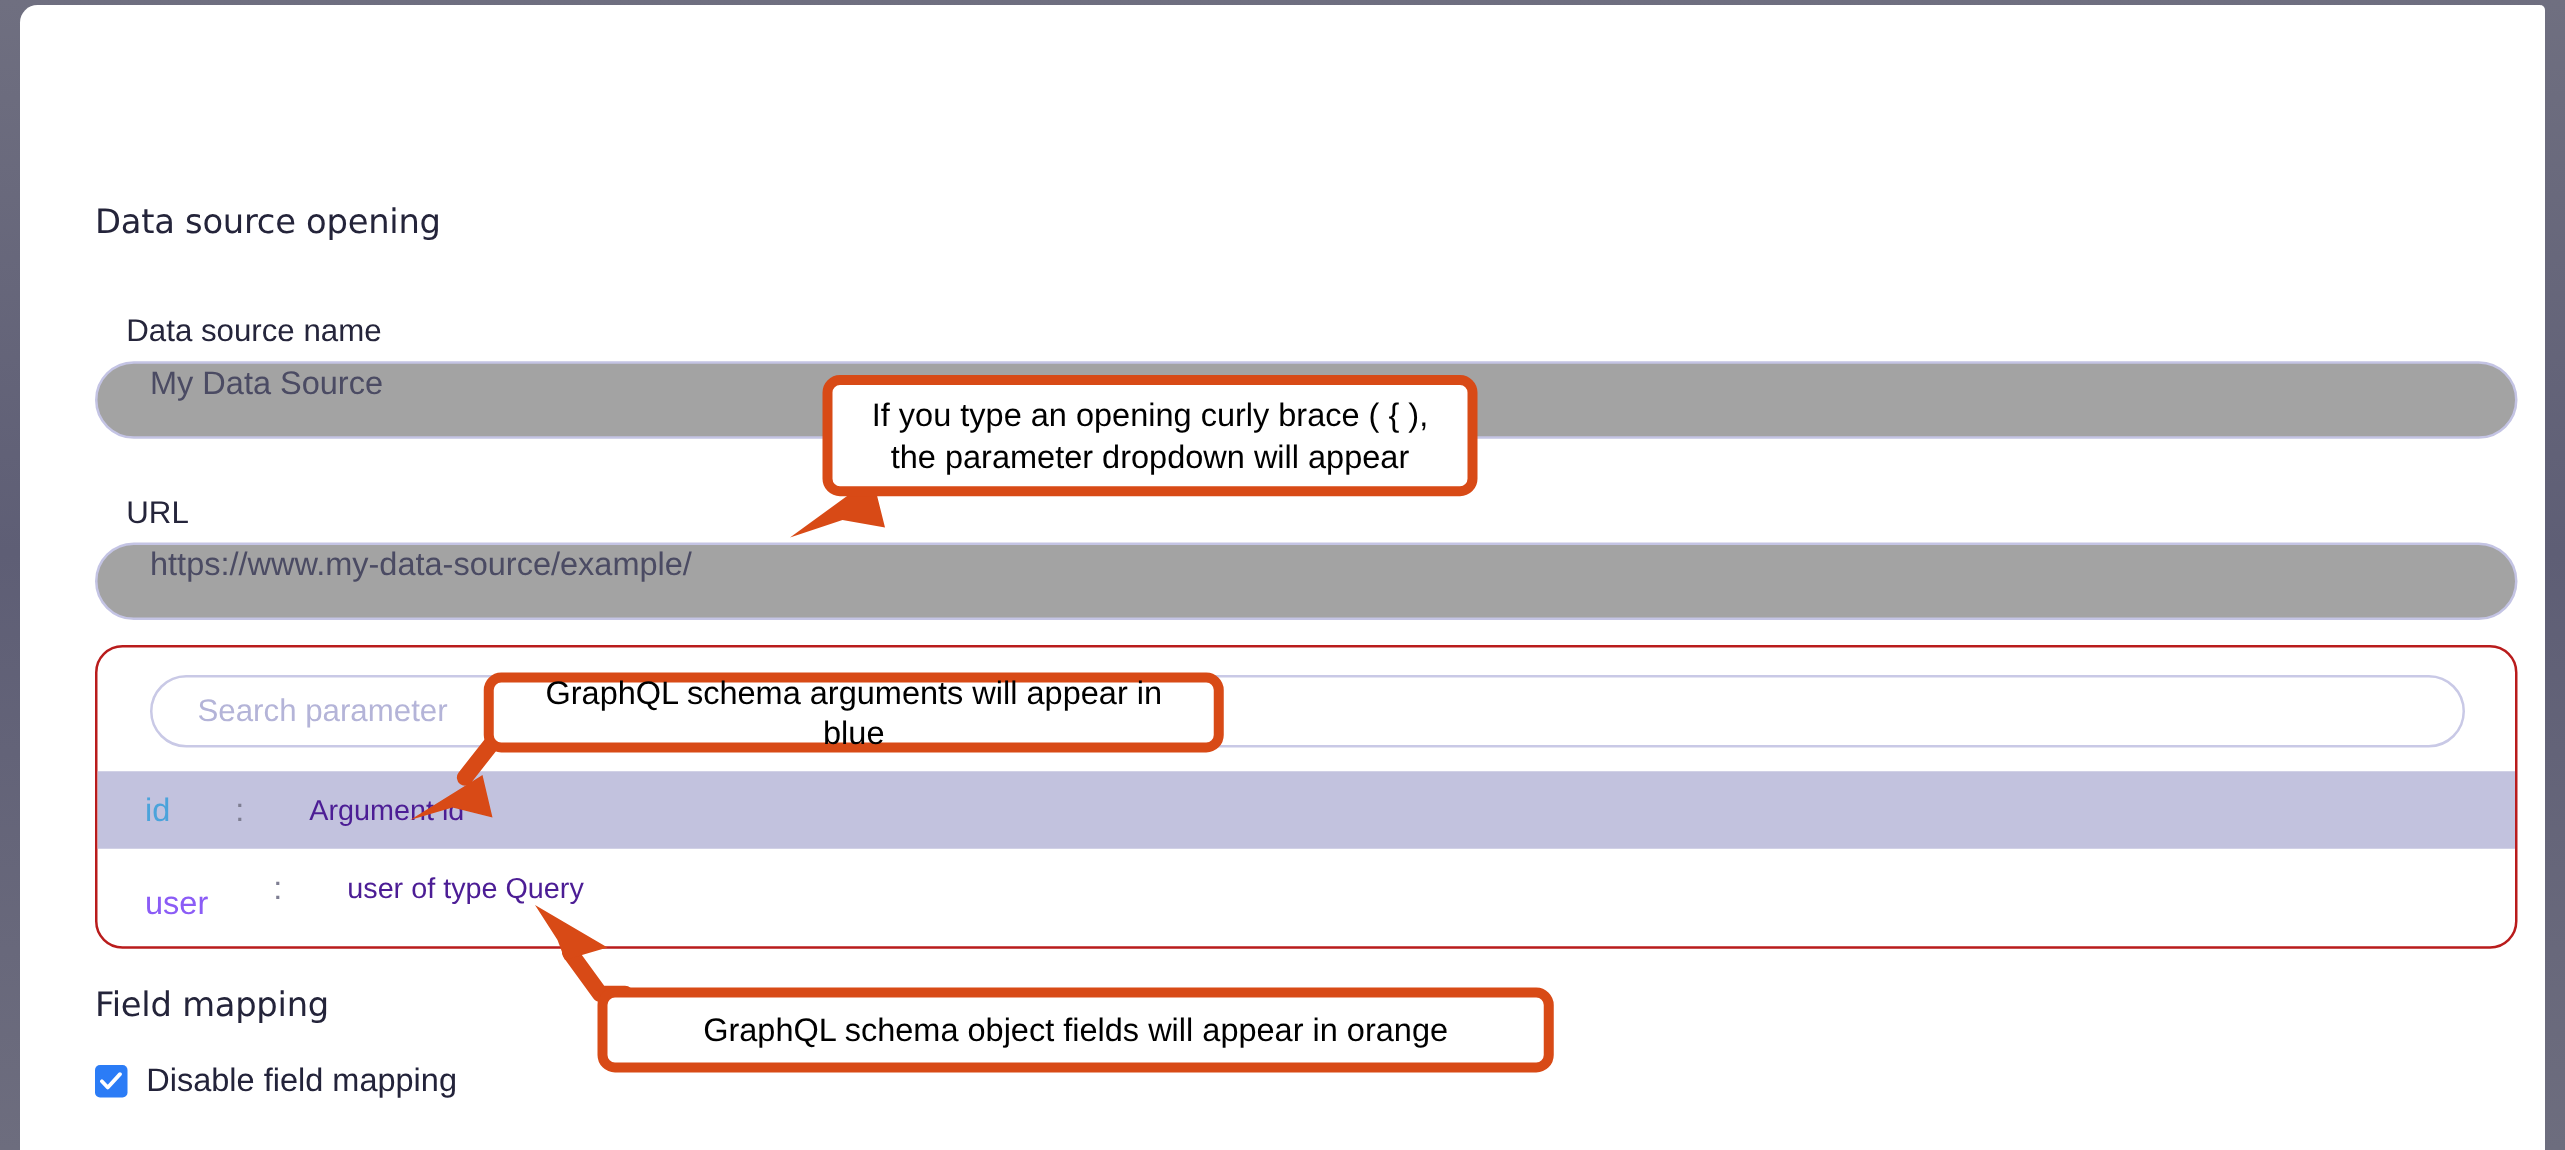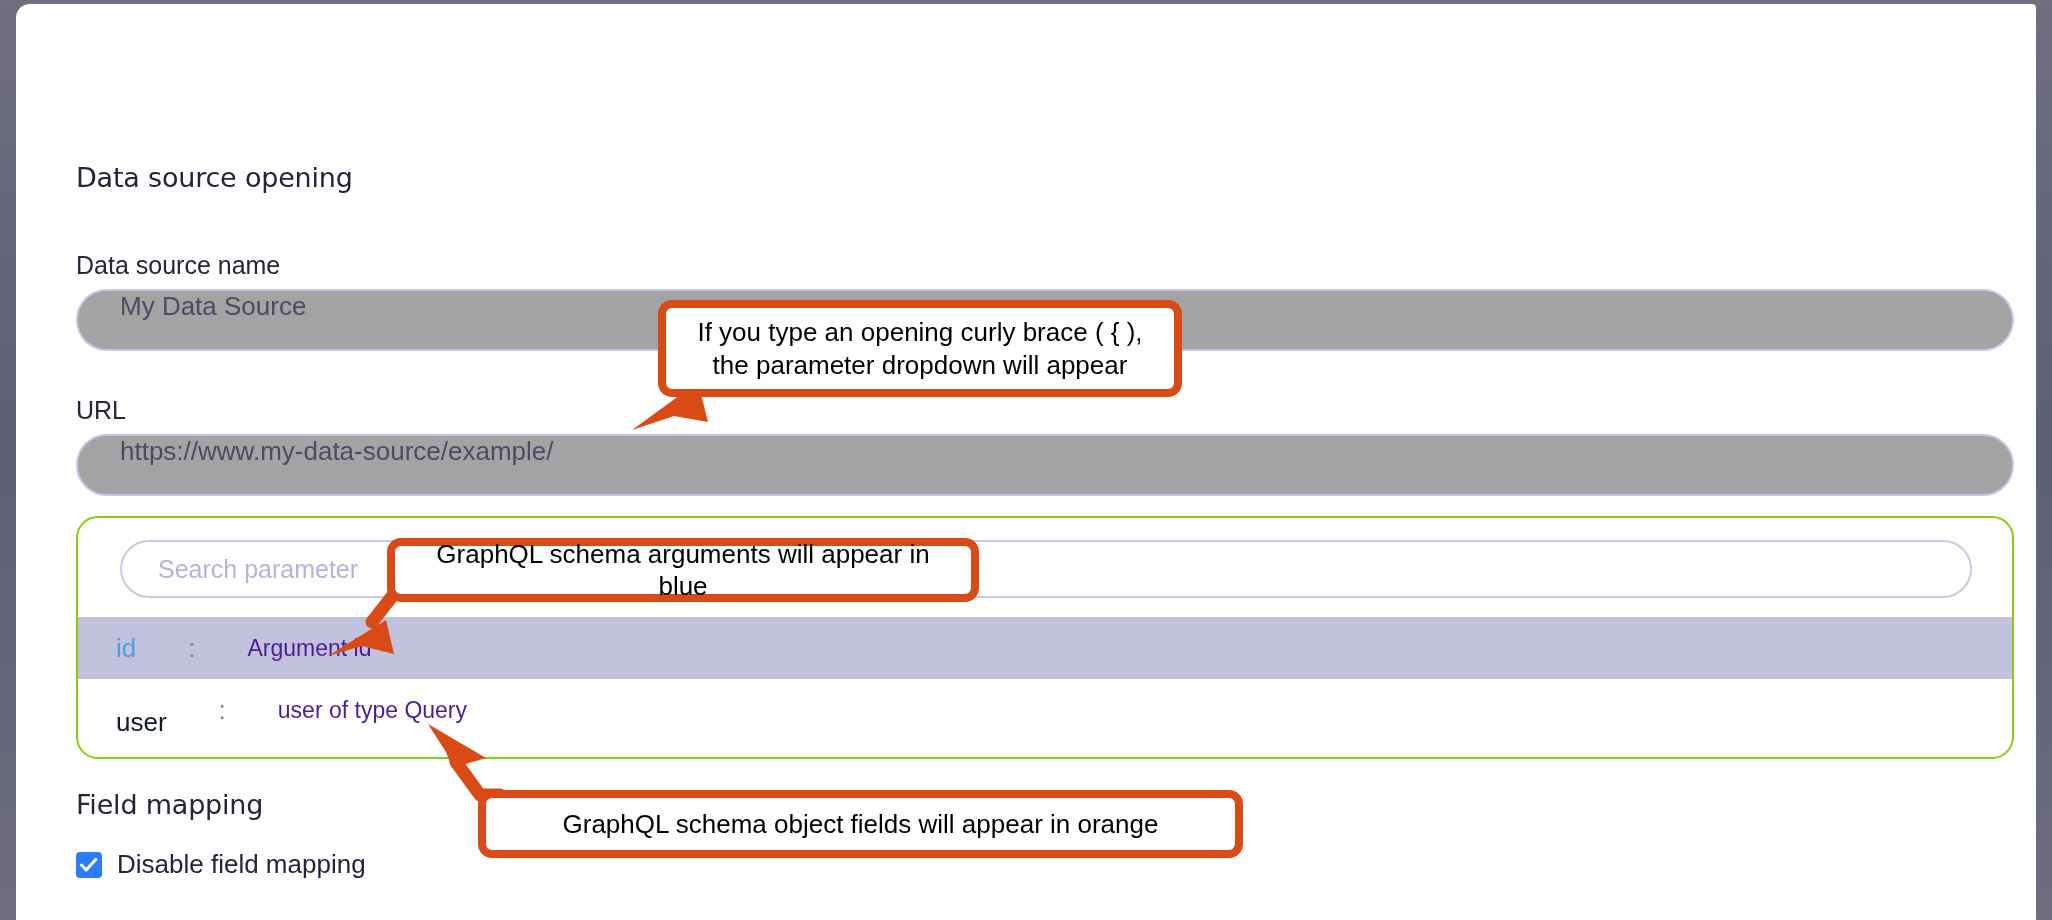--- a/index.html
+++ b/index.html
@@ -94,20 +94,21 @@
     color: #24243a;
     letter-spacing: -0.2px;
     white-space: nowrap;
   }
 
   .field-label {
     position: absolute;
     font-size: 25px;
     color: #25253b;
     white-space: nowrap;
+    margin-left: 25px;
   }
 
   .text-input {
     position: absolute;
     box-sizing: border-box;
     border: 2px solid #c4c4e4;
     border-radius: 34px;
     background: #a3a3a3;
     display: flex;
     align-items: flex-start;
@@ -134,21 +135,21 @@
   }
 
   
   #param-dropdown {
     position: absolute;
     left: 60px;
     top: 512px;
     width: 1938px;
     height: 243px;
     box-sizing: border-box;
-    border: 2px solid #84cc16;
+    border: 2px solid #b91c1c;
     border-radius: 22px;
     background: #ffffff;
     overflow: hidden;
   }
   #search-parameter-input {
     position: absolute;
     left: 42px;
     top: 22px;
     width: 1852px;
     height: 58px;
@@ -178,21 +179,21 @@
     box-sizing: border-box;
     gap: 38px;
   }
   .param-option.selected { background: #c2c2de; }
   .param-option .opt-key {
     padding-left: 38px;
     font-size: 26px;
     white-space: nowrap;
   }
   .param-option .opt-key.blue   { color: #4ba3db; }
-  .param-option .opt-key.orange { color: #0f172a; margin-top: 24px; }
+  .param-option .opt-key.orange { color: #8b5cf6; margin-top: 24px; }
   .param-option .opt-colon {
     padding: 0 14px;
     font-size: 26px;
     color: #7e7e92;
   }
   .param-option .opt-desc {
     font-size: 23px;
     color: #4c1d95;
     white-space: nowrap;
   }

